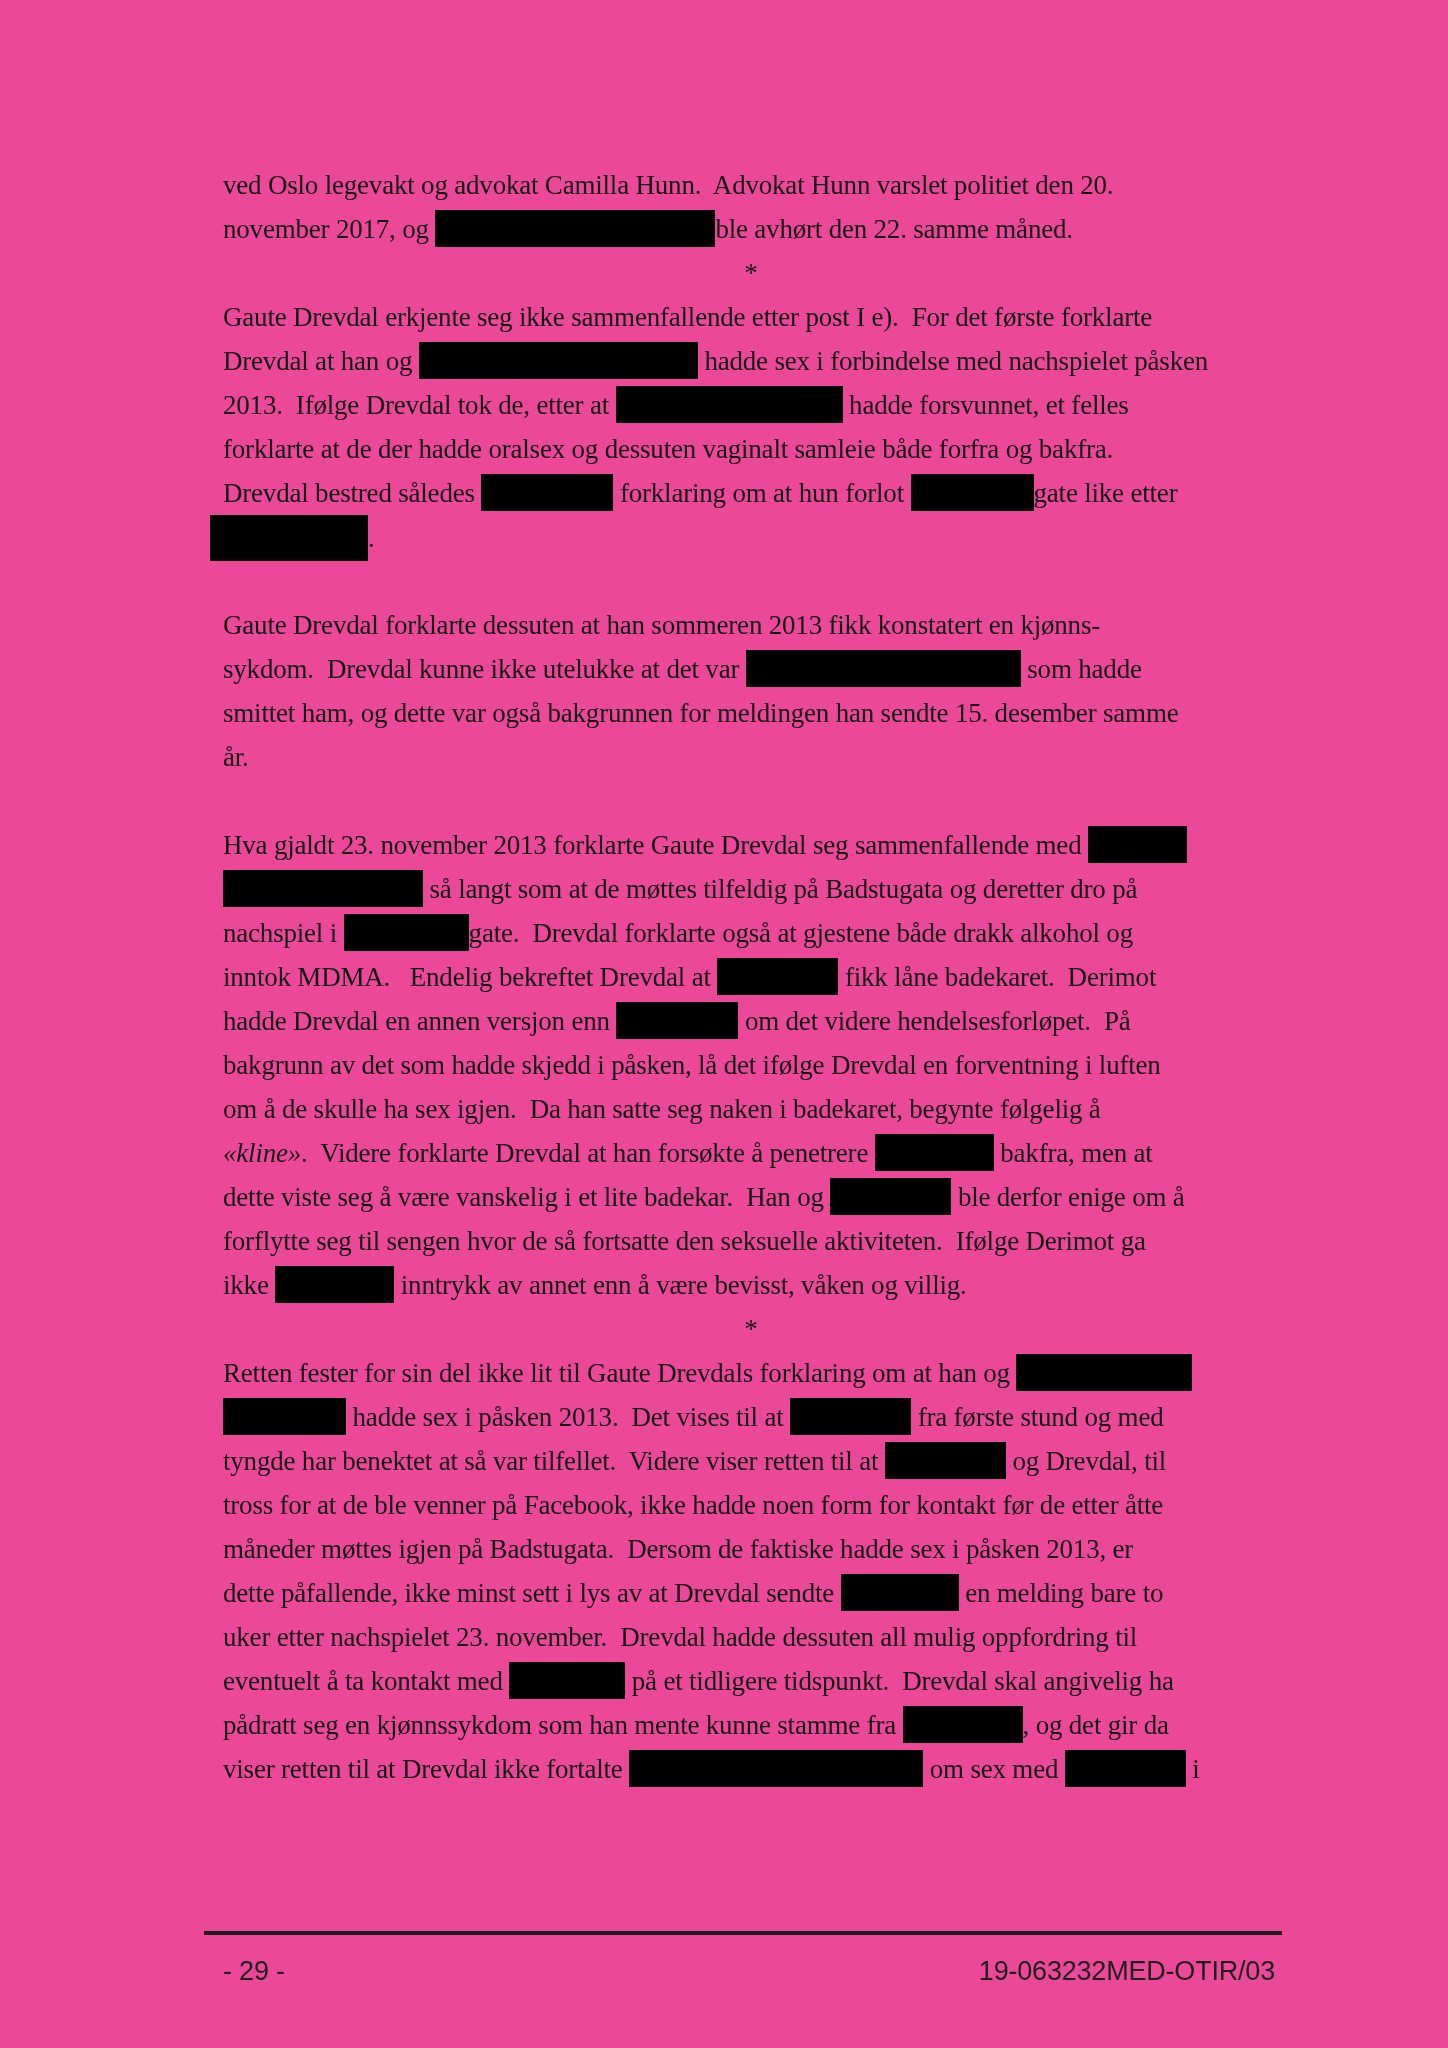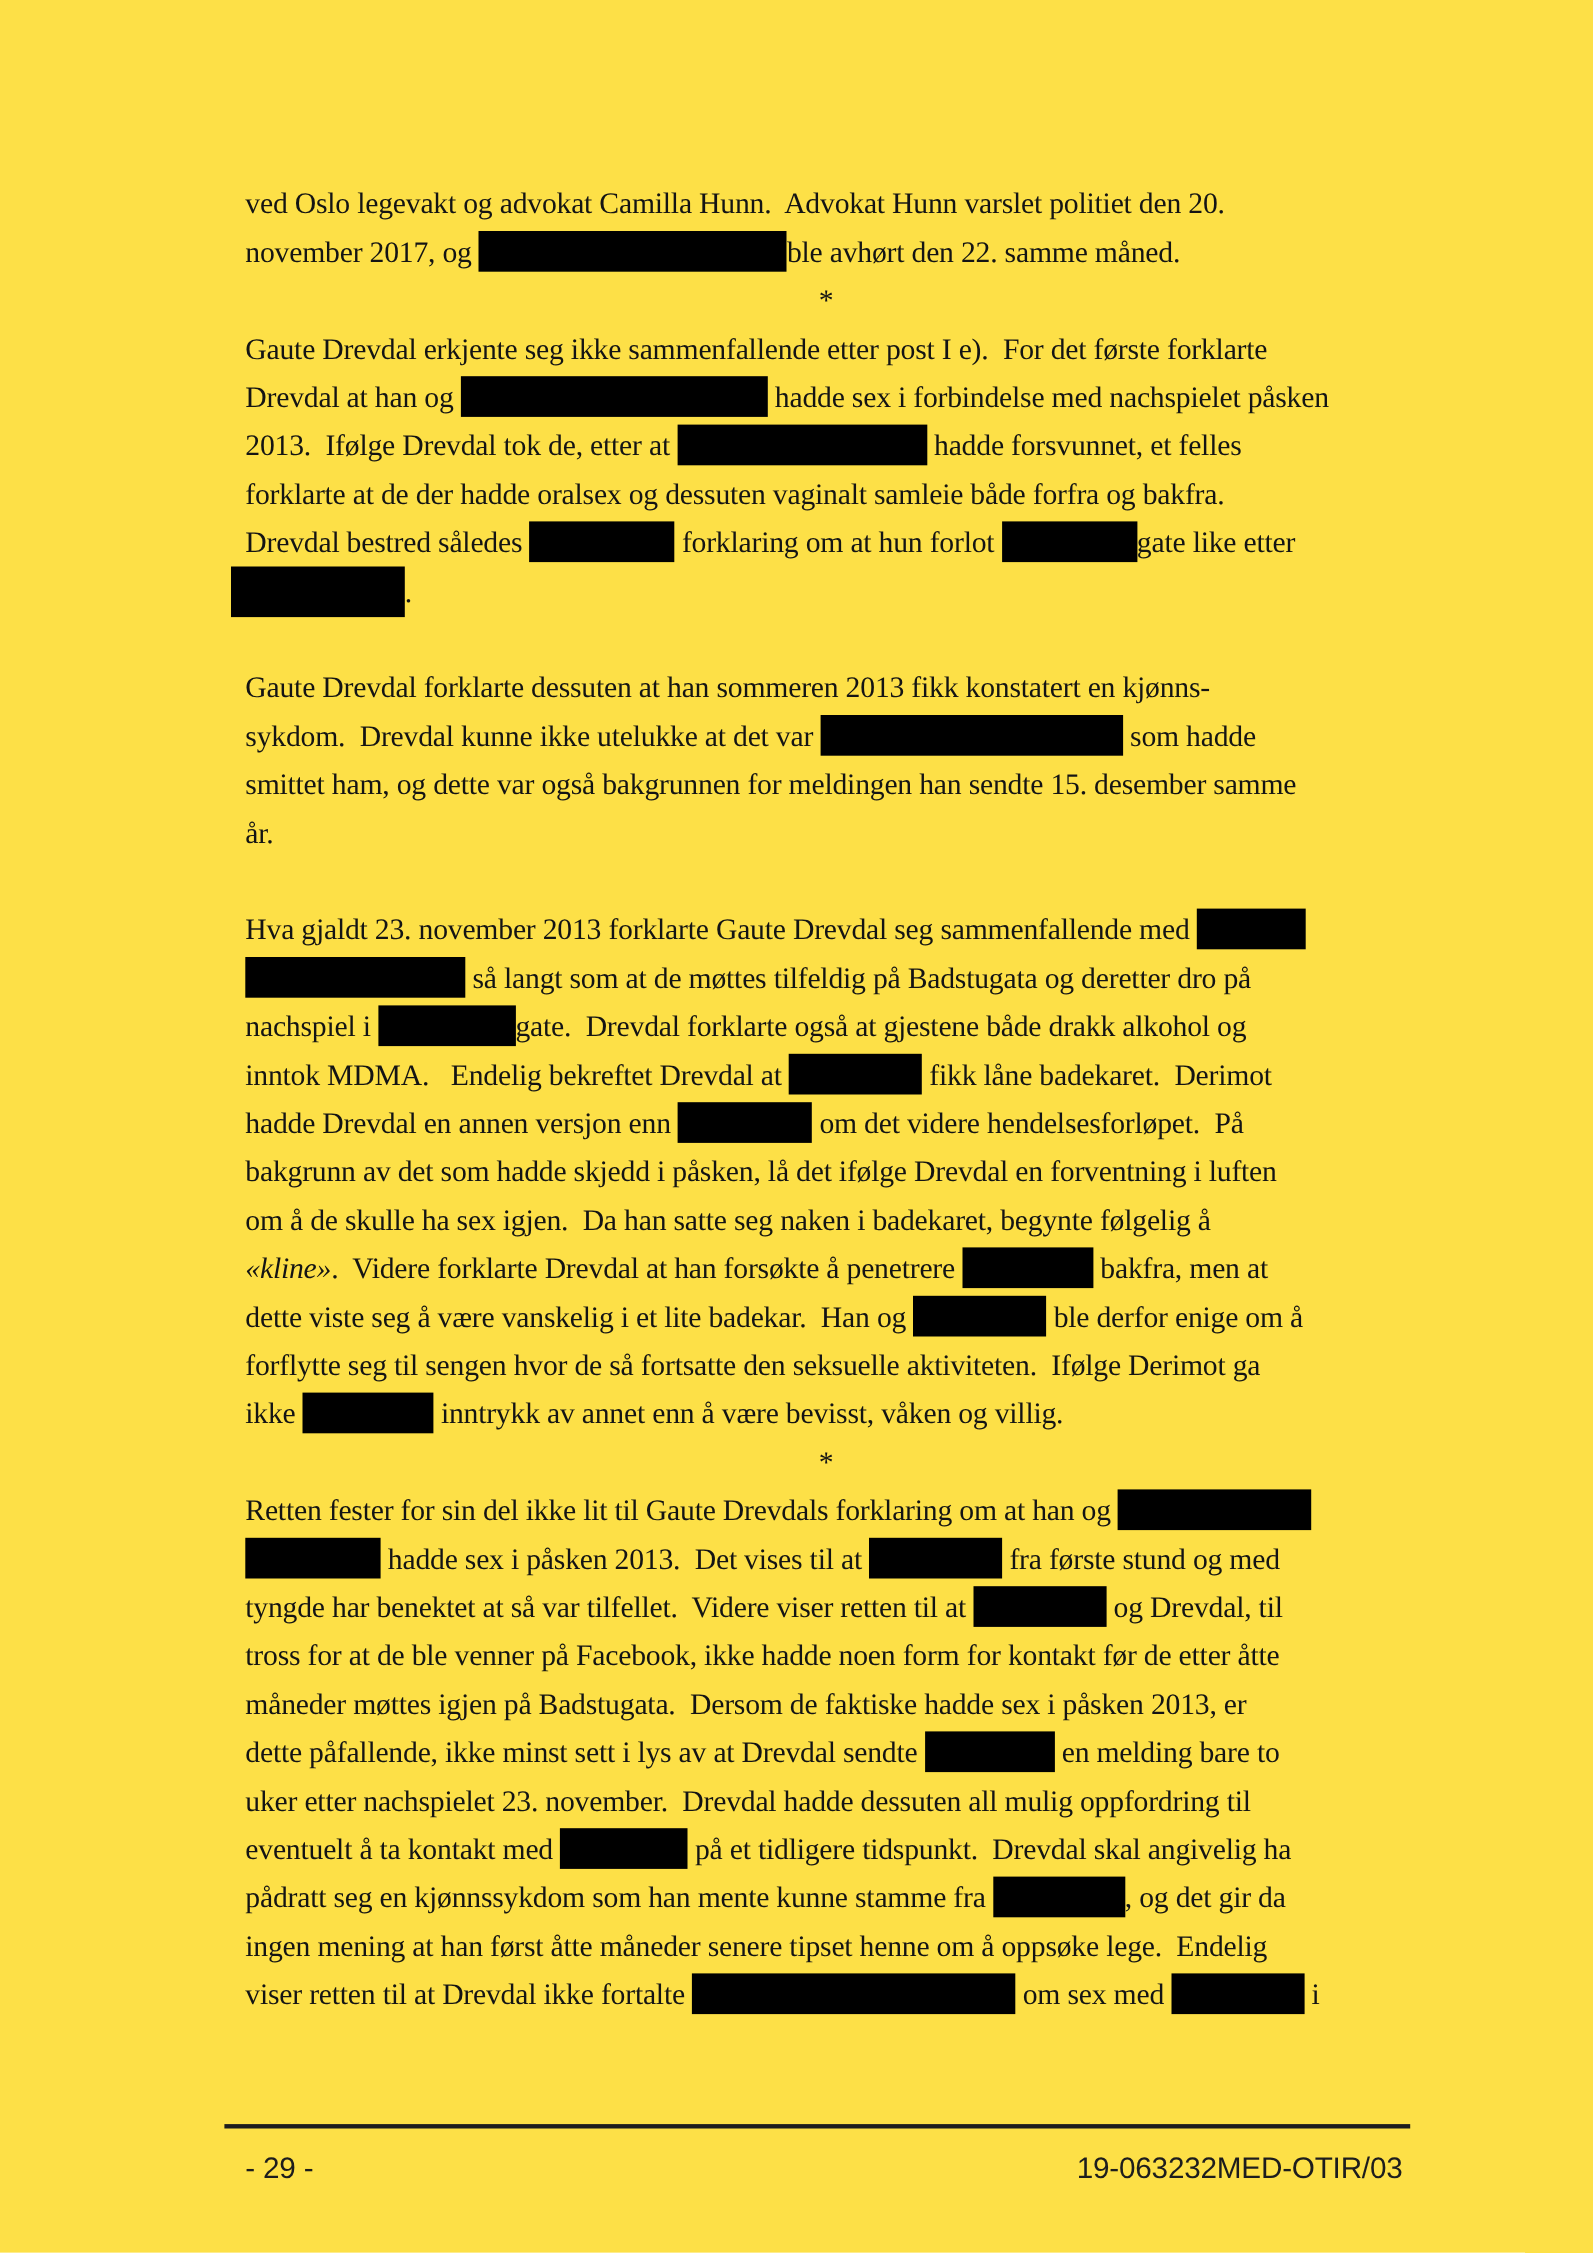--- a/index.html
+++ b/index.html
@@ -1,17 +1,17 @@
 <!DOCTYPE html>
 <html><head>
 <meta charset="utf-8">
 <style>
   html,body { margin:0; padding:0; background:#ffffff; }
   .page {
-    position:relative; width:1448px; height:2048px; background:#fde047;
+    position:relative; width:1448px; height:2048px; background:#ec4899;
     overflow:hidden;
     font-family:"Liberation Serif","DejaVu Serif",serif;
     color:#141414;
   }
   .textcol {
     position:absolute; left:223px; top:163px; width:1056px;
     font-size:27px; line-height:44px; letter-spacing:-0.2px;
   }
   .line { white-space:pre; height:44px; }
   .line.sep { text-align:center; }
@@ -67,19 +67,18 @@
       <div class="line sep">*</div>
       <div class="line"><span>Retten fester for sin del ikke lit til Gaute Drevdals forklaring om at han og </span><span class="redaction" style="width: 176px;"></span></div>
       <div class="line"><span class="redaction" style="width: 123px;"></span><span> hadde sex i påsken 2013.  Det vises til at </span><span class="redaction" style="width: 121px;"></span><span> fra første stund og med</span></div>
       <div class="line"><span>tyngde har benektet at så var tilfellet.  Videre viser retten til at </span><span class="redaction" style="width: 121px;"></span><span> og Drevdal, til</span></div>
       <div class="line"><span>tross for at de ble venner på Facebook, ikke hadde noen form for kontakt før de etter åtte</span></div>
       <div class="line"><span>måneder møttes igjen på Badstugata.  Dersom de faktiske hadde sex i påsken 2013, er</span></div>
       <div class="line"><span>dette påfallende, ikke minst sett i lys av at Drevdal sendte </span><span class="redaction" style="width: 118px;"></span><span> en melding bare to</span></div>
       <div class="line"><span>uker etter nachspielet 23. november.  Drevdal hadde dessuten all mulig oppfordring til</span></div>
       <div class="line"><span>eventuelt å ta kontakt med </span><span class="redaction" style="width: 116px;"></span><span> på et tidligere tidspunkt.  Drevdal skal angivelig ha</span></div>
       <div class="line"><span>pådratt seg en kjønnssykdom som han mente kunne stamme fra </span><span class="redaction" style="width: 120px;"></span><span>, og det gir da</span></div>
-      <div class="line"><span>ingen mening at han først åtte måneder senere tipset henne om å oppsøke lege.  Endelig</span></div>
       <div class="line"><span>viser retten til at Drevdal ikke fortalte </span><span class="redaction" style="width: 294px;"></span><span> om sex med </span><span class="redaction" style="width: 121px;"></span><span> i</span></div>
     </div>
   <div class="footer-rule"></div>
   <div class="footer-text footer-pageno">- 29 -</div>
   <div class="footer-text footer-caseno">19-063232MED-OTIR/03</div>
 </div>
 
 </body></html>

